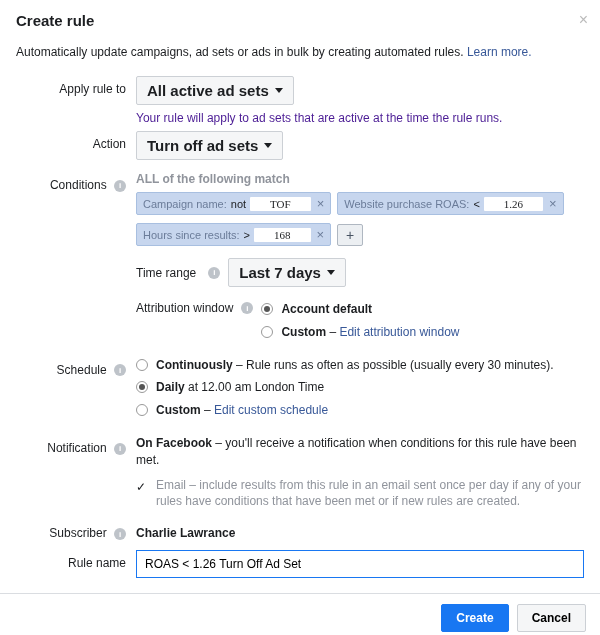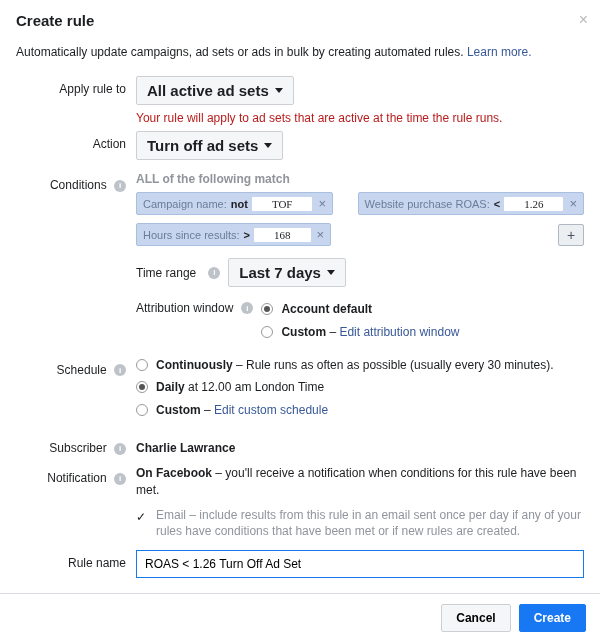--- a/index.html
+++ b/index.html
@@ -8,27 +8,27 @@
 .header { padding: 0 16px 12px 16px; position: relative; }
 .title { font-size: 15px; font-weight: 600; color: #1c1e21; }
 .close { position: absolute; right: 12px; top: 0; font-size: 16px; color: #bbb; cursor: pointer; line-height: 1; }
 .desc { font-size: 12px; color: #1c1e21; padding: 4px 16px 14px 16px; }
 .desc a { color: #385898; text-decoration: none; }
 .row { display: flex; padding: 3px 16px; }
 .label { width: 120px; text-align: right; padding-right: 10px; padding-top: 6px; font-size: 12px; color: #1c1e21; flex-shrink: 0; }
 .content { flex: 1; font-size: 12px; }
 .dropdown-btn { display: inline-flex; align-items: center; gap: 6px; border: 1px solid #ccd0d5; background: #f5f6f7; padding: 5px 10px; border-radius: 2px; font-size: 15px; cursor: pointer; font-weight: 600; }
 .dropdown-btn .caret { width: 0; height: 0; border-left: 4px solid transparent; border-right: 4px solid transparent; border-top: 5px solid #1c1e21; }
-.helper { color: #b91c1c; font-size: 12px; margin-top: 6px; }
+.helper { color: #4c1d95; font-size: 12px; margin-top: 6px; }
 .info-icon { display: inline-flex; align-items: center; justify-content: center; width: 12px; height: 12px; border-radius: 50%; background: #bec3c9; color: #fff; font-size: 8px; font-weight: bold; margin-left: 4px; vertical-align: middle; font-style: normal; }
 .cond-head { color: #90949c; font-size: 12px; margin-bottom: 6px; font-weight: 600; }
-.chips { display: flex; flex-wrap: wrap; gap: 6px; margin-bottom: 8px; align-items: center; justify-content: space-between; }
+.chips { display: flex; flex-wrap: wrap; gap: 6px; margin-bottom: 8px; align-items: center; }
 .chip { display: inline-flex; align-items: center; background: #c7d6ee; border: 1px solid #a8bfe0; border-radius: 2px; padding: 3px 2px 3px 6px; font-size: 11px; gap: 2px; }
 .chip .k { color: #6b7c99; }
-.chip .op { color: #1c1e21; font-weight: 700; padding: 0 2px; }
+.chip .op { color: #1c1e21; font-weight: 400; padding: 0 2px; }
 .chip .v { background: #fff; padding: 1px 20px; border-radius: 1px; font-family: Liberation Serif, serif; }
 .chip .x { color: #6b7c99; padding: 0 4px; cursor: pointer; font-size: 13px; }
 .add-box { width: 26px; height: 22px; border: 1px solid #afb7c1; background: #eceff2; display: inline-flex; align-items: center; justify-content: center; border-radius: 2px; cursor: pointer; color: #495463; font-size: 14px; font-weight: 300; }
 .inline-row { display: flex; align-items: center; gap: 8px; margin-top: 12px; }
 .inline-label { font-size: 12px; }
 .radio-group { margin-top: 4px; }
 .radio-line { display: flex; align-items: flex-start; gap: 8px; margin-bottom: 6px; font-size: 12px; line-height: 1.4; }
 .radio { width: 12px; height: 12px; border: 1px solid #999; border-radius: 50%; margin-top: 2px; flex-shrink: 0; background: #fff; position: relative; }
 .radio.sel::after { content: ""; position: absolute; width: 6px; height: 6px; background: #555; border-radius: 50%; top: 2px; left: 2px; }
 .bold { font-weight: 600; }
@@ -149,48 +149,48 @@
       </div>
       <div class="radio-line">
         <div class="radio"></div>
         <div class="note-text"><span class="bold">Custom</span> – <a class="link">Edit custom schedule</a></div>
       </div>
     </div>
   </div>
 
   <div class="row" style="margin-top:4px">
     <div class="label">
-      <span>Subscriber</span> <span class="info-icon">i</span>
-    </div>
-    <div class="content" style="padding-top:6px">
-      <span class="bold">Charlie Lawrance</span>
-    </div>
-  </div>
-
-  <div class="row" style="margin-top:4px">
-    <div class="label">
       <span>Notification</span> <span class="info-icon">i</span>
     </div>
     <div class="content">
       <div class="note-text">
         <span class="bold">On Facebook</span><span> – you'll receive a notification when conditions for this rule have been met.</span>
       </div>
       <div class="check-line">
         <div class="check">✓</div>
         <div class="note-text grey">
           <span>Email</span><span> – include results from this rule in an email sent once per day if any of your rules have conditions that have been met or if new rules are created.</span>
         </div>
       </div>
     </div>
   </div>
 
   <div class="row" style="margin-top:4px">
+    <div class="label">
+      <span>Subscriber</span> <span class="info-icon">i</span>
+    </div>
+    <div class="content" style="padding-top:6px">
+      <span class="bold">Charlie Lawrance</span>
+    </div>
+  </div>
+
+  <div class="row" style="margin-top:4px">
     <div class="label">Rule name</div>
     <div class="content">
       <input type="text" class="text-input" value="ROAS &lt; 1.26 Turn Off Ad Set" style="">
     </div>
   </div>
 
   <div class="footer">
+    <button class="btn primary">Create</button>
     <button class="btn">Cancel</button>
-    <button class="btn primary">Create</button>
   </div>
 </div>
 
 </body></html>

